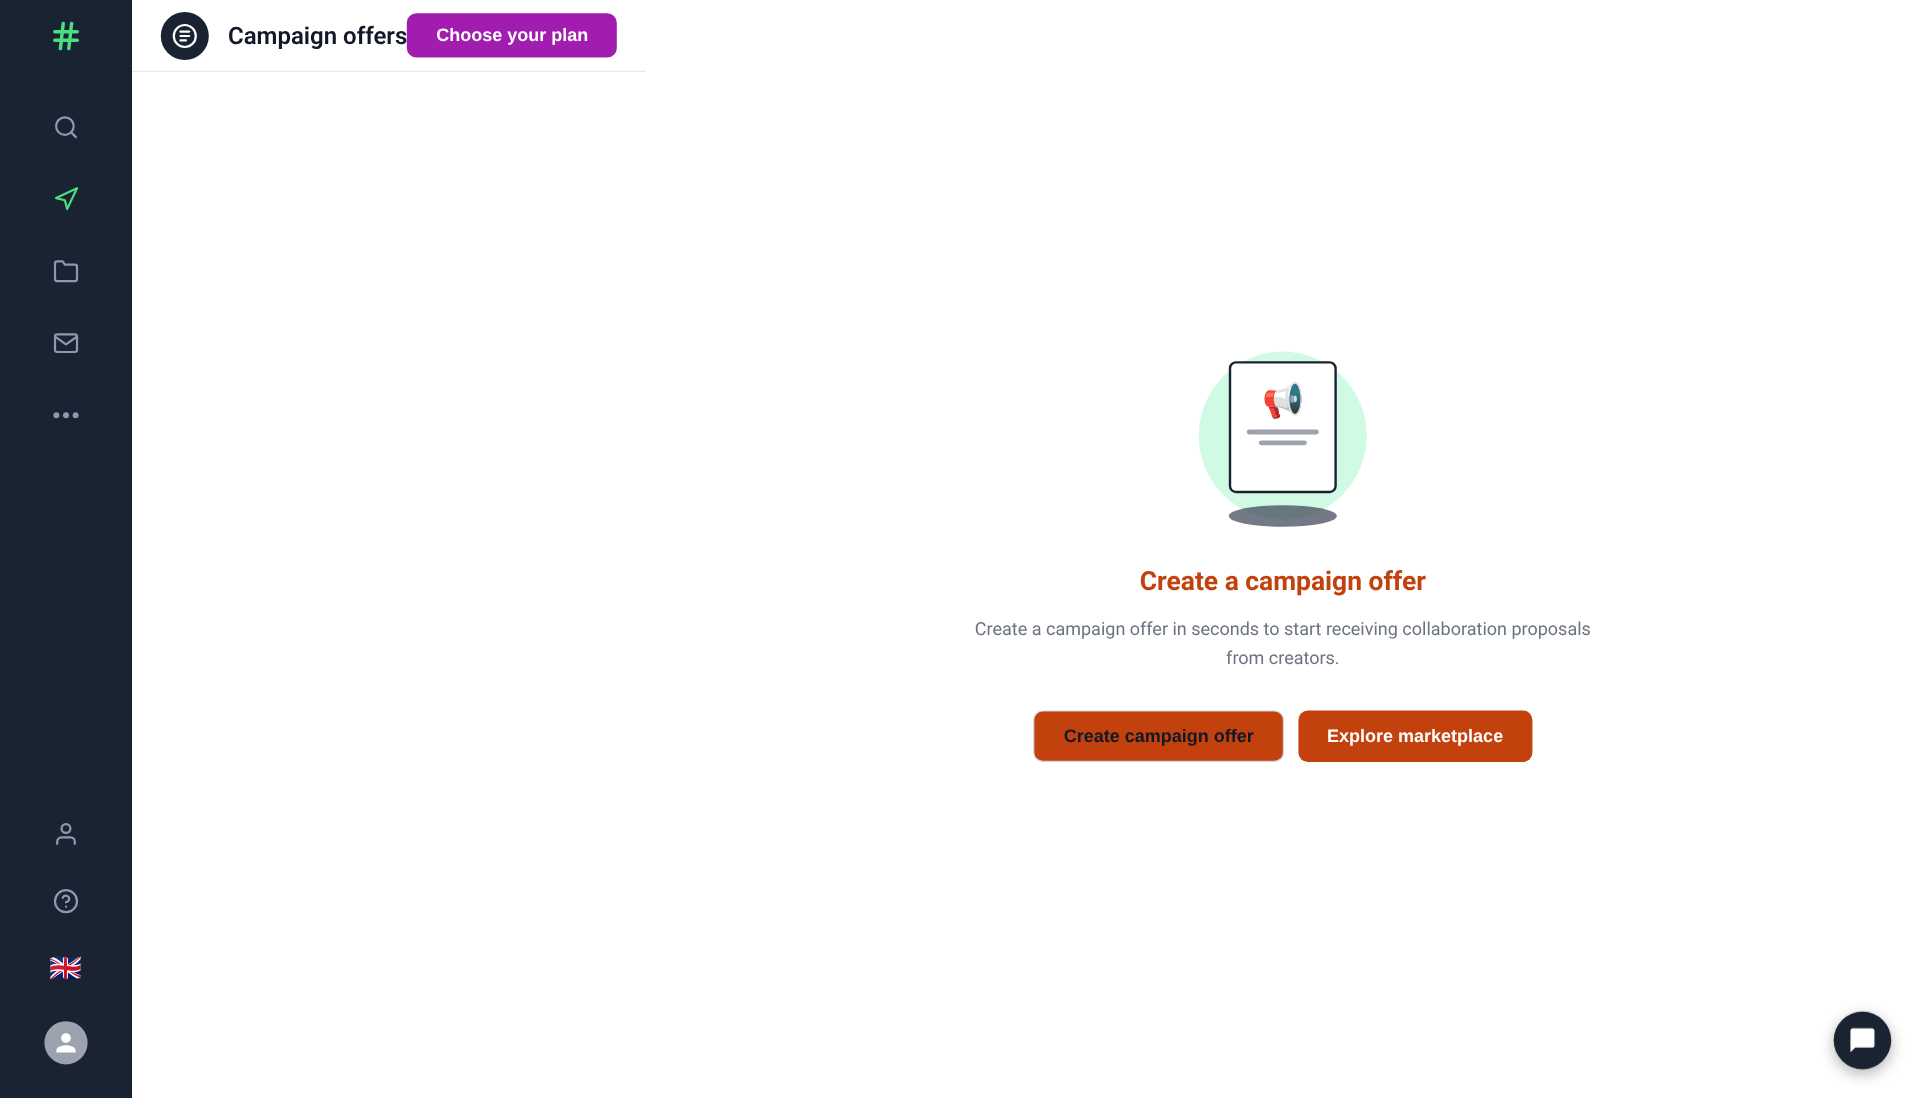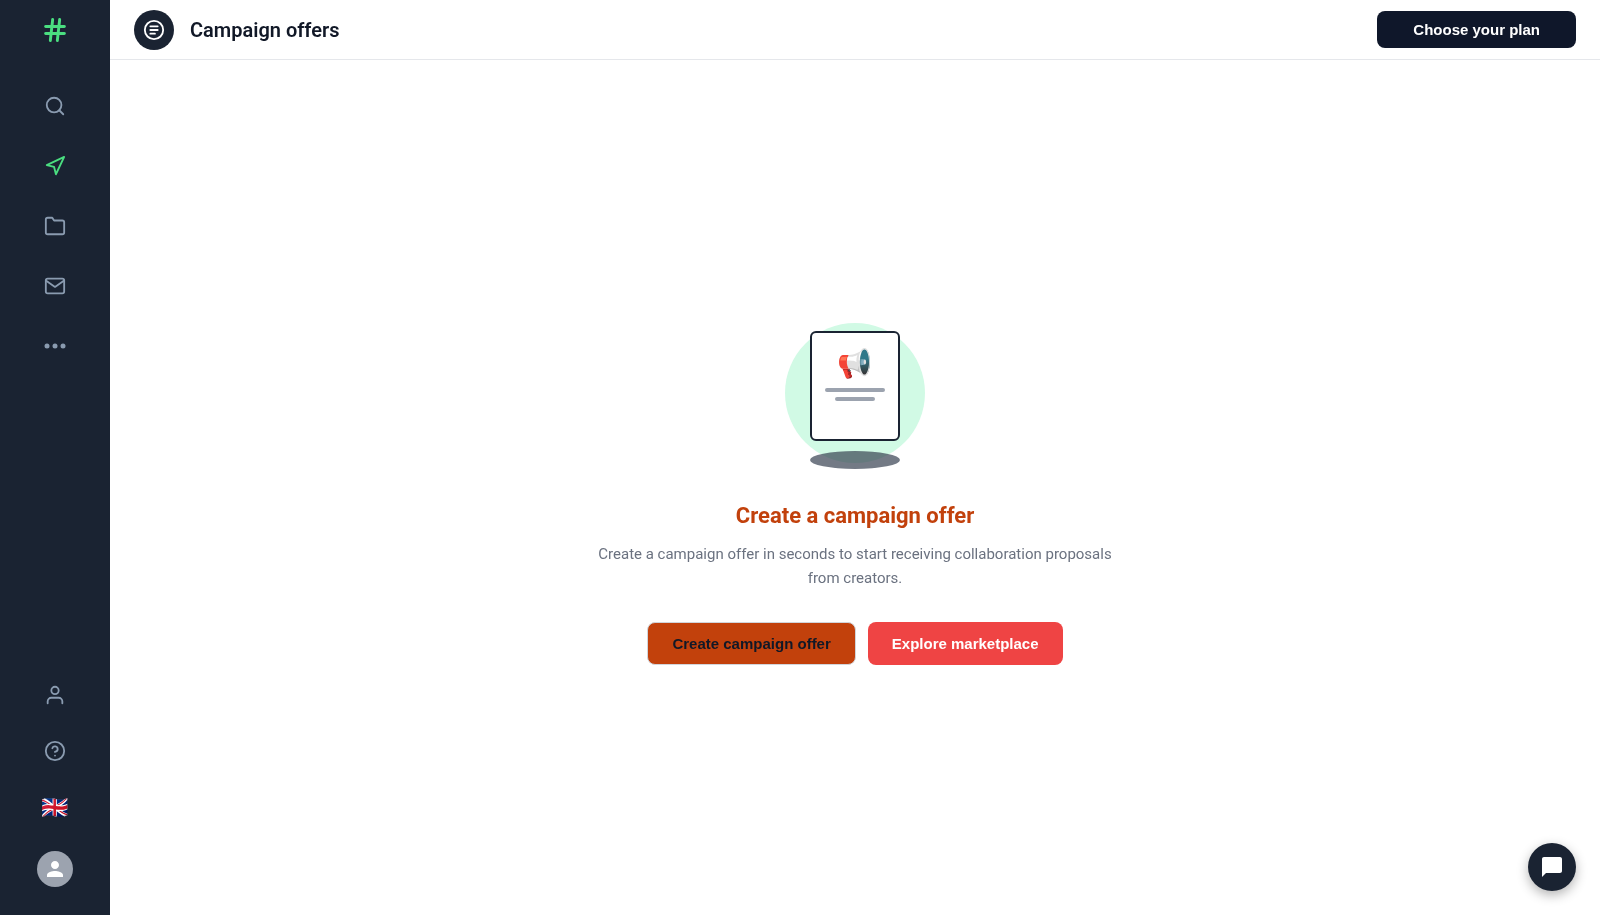--- a/index.html
+++ b/index.html
@@ -60,21 +60,21 @@
       gap: 8px;
       padding-bottom: 16px;
       width: 100%;
     }
     .sidebar-bottom .sidebar-item { height: 48px; }
 
     
     .main {
       flex: 1;
       display: flex;
-      flex-direction: column;
+      flex-direction: row;
       height: 100vh;
       overflow: hidden;
     }
 
     
     .header {
       height: 60px;
       border-bottom: 1px solid #e5e7eb;
       display: flex;
       align-items: center;
@@ -97,25 +97,25 @@
       align-items: center;
       justify-content: center;
       color: #fff;
     }
     .header-title {
       font-size: 20px;
       font-weight: 600;
       color: #111827;
     }
     .choose-plan-btn {
-      background: #0f172a;
+      background: #a21caf;
       color: #fff;
       border: none;
       border-radius: 8px;
-      padding: 10px 36px;
+      padding: 10px 24px;
       font-size: 15px;
       font-weight: 600;
       cursor: pointer;
     }
 
     
     .content {
       flex: 1;
       display: flex;
       align-items: center;
@@ -207,21 +207,21 @@
       background: #c2410c;
       color: #111827;
       border: 1.5px solid #d1d5db;
       border-radius: 8px;
       padding: 12px 24px;
       font-size: 15px;
       font-weight: 600;
       cursor: pointer;
     }
     .btn-green {
-      background: #ef4444;
+      background: #c2410c;
       color: #fff;
       border: none;
       border-radius: 8px;
       padding: 0 24px;
       font-size: 15px;
       font-weight: 600;
       cursor: pointer;
     }
 
     

